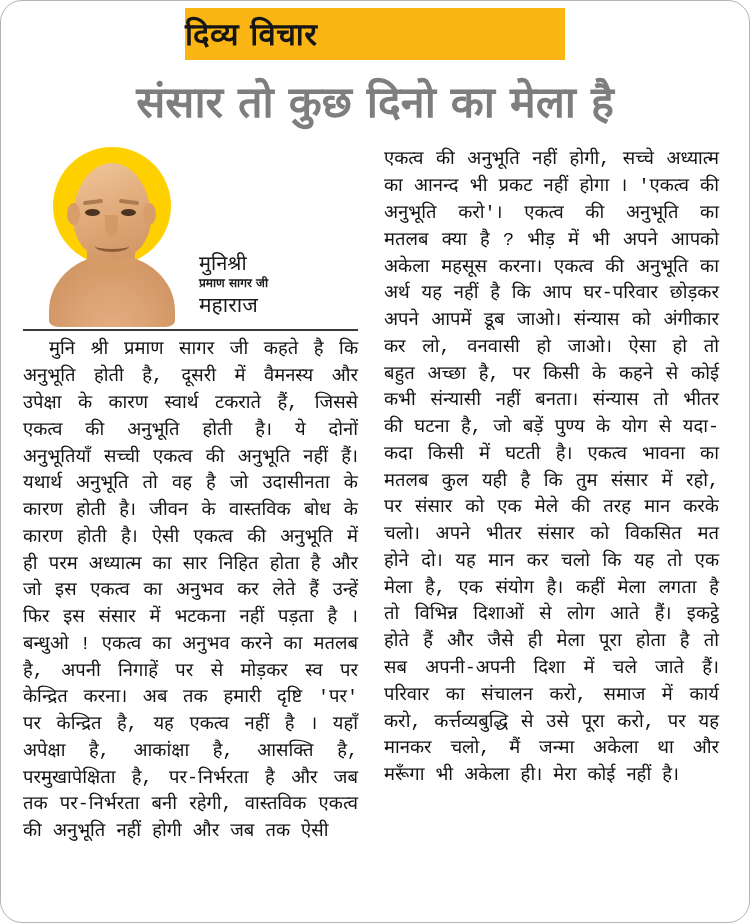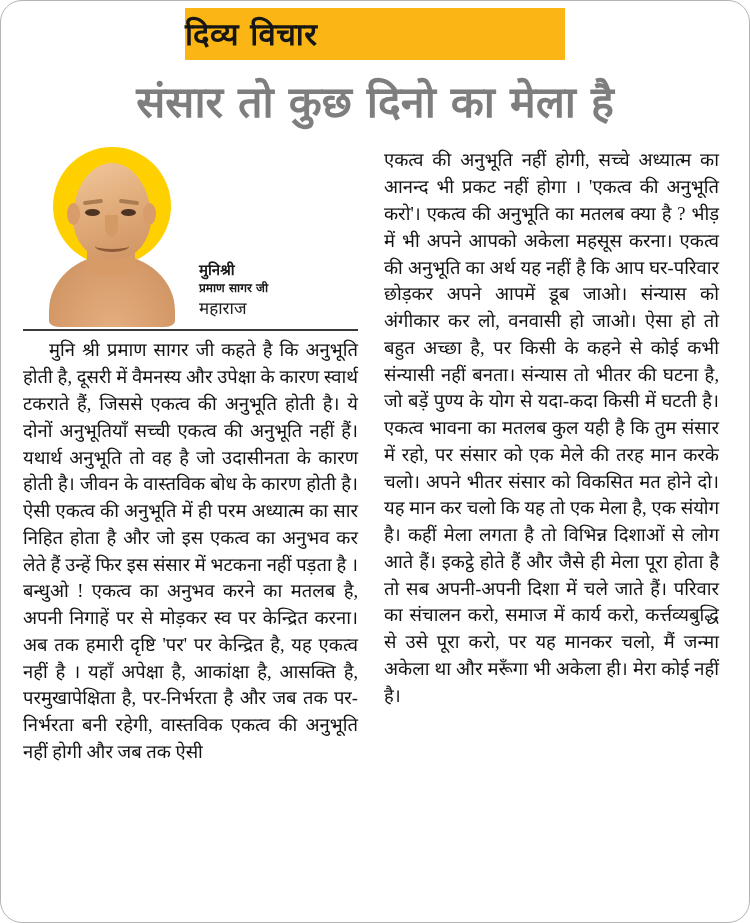--- a/index.html
+++ b/index.html
@@ -178,33 +178,33 @@
   .caption {
     flex: 1 1 auto;
     padding-bottom: 8px;
     line-height: 1.32;
   }
   .caption-line {
     font-family: "DejaVu Sans", "Liberation Sans", sans-serif;
     color: #1a1a1a;
     display: block;
   }
-  .caption-line.l1 { font-size: 15px; font-weight: 700; }
+  .caption-line.l1 { font-size: 20px; font-weight: 400; }
   .caption-line.l2 { font-size: 12px; font-weight: 700; }
-  .caption-line.l3 { font-size: 17px; font-weight: 400; }
+  .caption-line.l3 { font-size: 21px; font-weight: 400; }
 
   .col-rule {
     border: 0;
     border-top: 2.5px solid #3a3a3a;
     margin: 2px 0 6px 0;
   }
 
   
   .bodytext {
-    font-family: Liberation Serif, serif;
+    font-family: Liberation Mono, monospace;
     font-size: 18.4px;
     line-height: 1.455;
     color: #121212;
     text-align: justify;
     text-justify: inter-word;
     margin: 0;
     hyphens: none;
   }
   .col-left .bodytext { text-indent: 26px; }
   .col-right .bodytext { text-indent: 0; }

